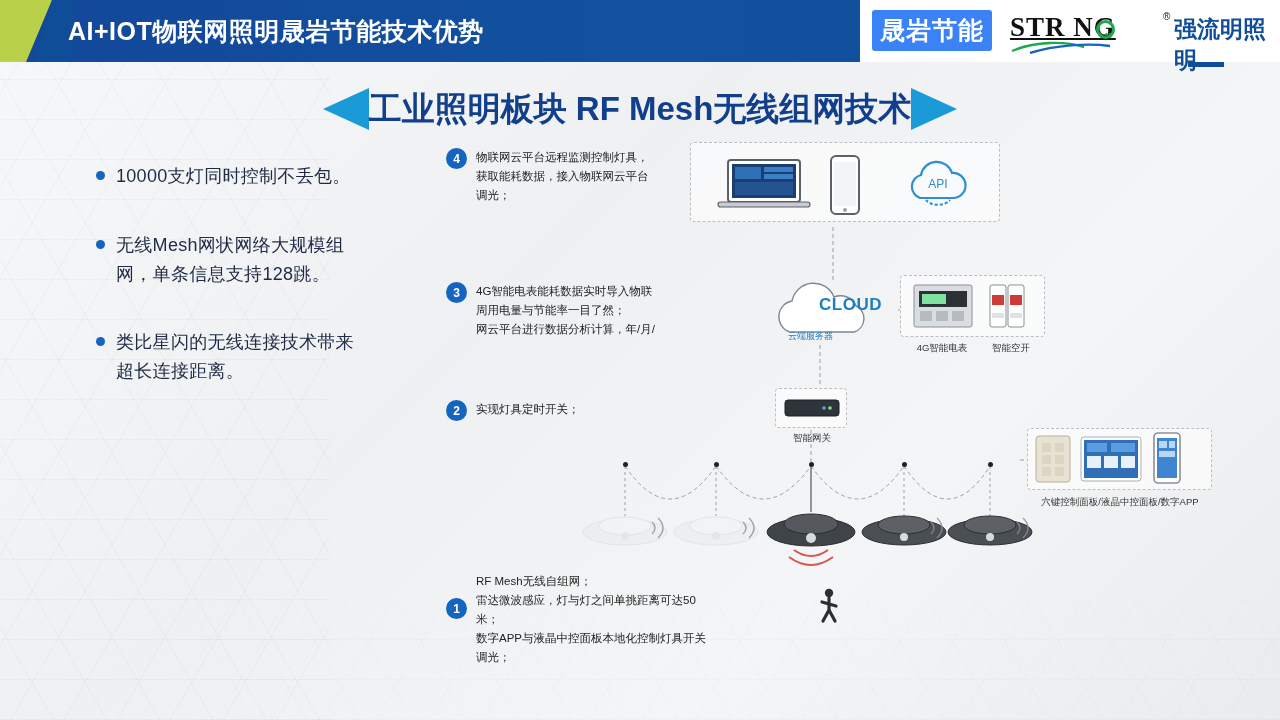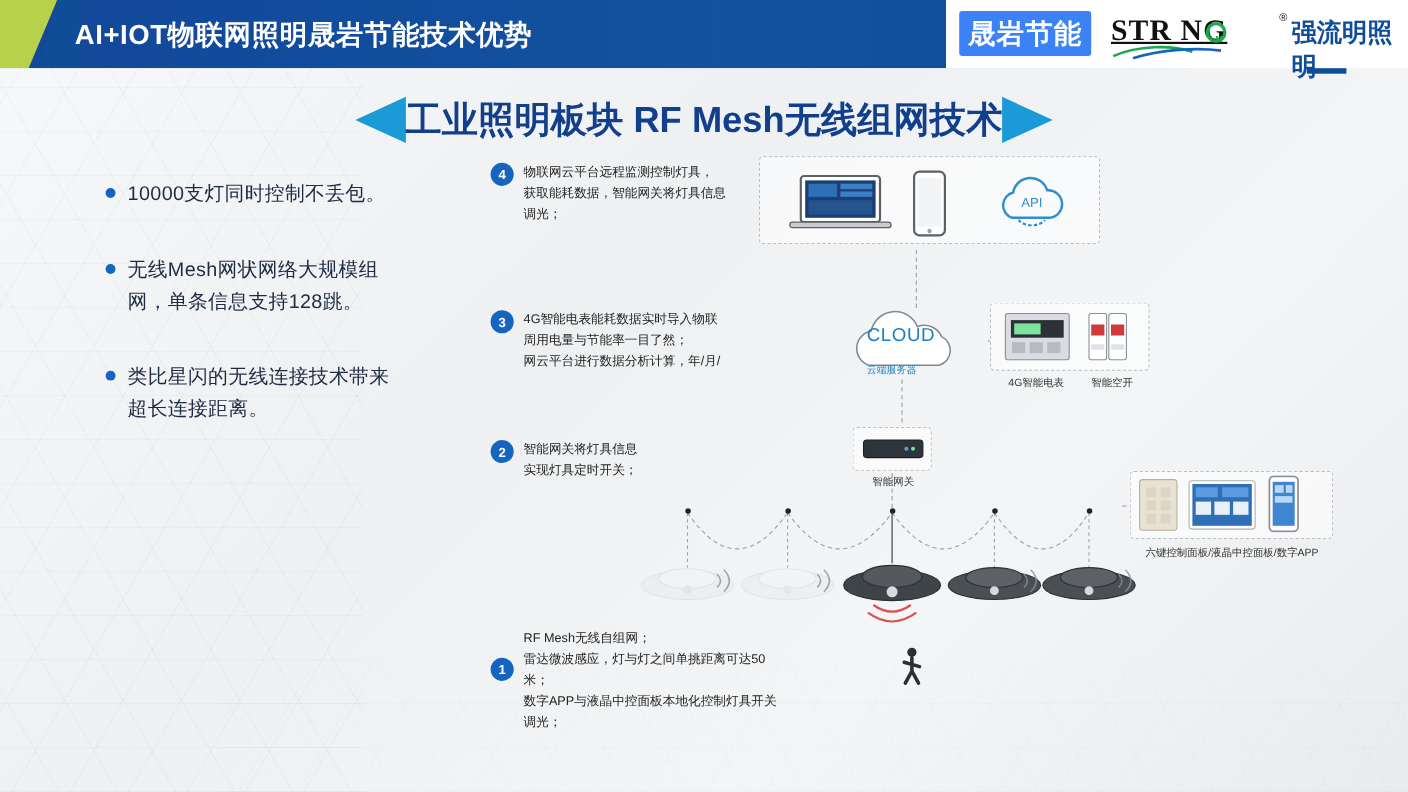--- a/index.html
+++ b/index.html
@@ -153,22 +153,22 @@
 
   .caption {
     position: absolute; font-size: 9.5px; color: #333; text-align: center; white-space: nowrap;
   }
 
   
   #cloud-shape {
     position: absolute; left: 348px; top: 142px; width: 130px; height: 60px;
   }
   #cloud-text {
-    position: absolute; left: 368px; top: 155px; width: 94px; text-align: left;
-    color: #1a7fc1; font-size: 17px; font-weight: normal; letter-spacing: .5px;
+    position: absolute; left: 368px; top: 155px; width: 94px; text-align: right;
+    color: #1a7fc1; font-size: 17px; font-weight: bold; letter-spacing: .5px;
   }
   #cloud-sub {
     position: absolute; left: 368px; top: 190px; width: 94px; 
     color: #1a7fc1; font-size: 9px;
   }
 
   
   .dev { position: absolute; }
   #laptop { left: 296px; top: 16px; }
   #phone { left: 408px; top: 14px; }
@@ -394,38 +394,37 @@
 
     <svg id="person" width="28" height="40" viewBox="0 0 28 40">
       <circle cx="13" cy="5" r="4.2" fill="#2b2f33"></circle>
       <path d="M13 10 l0 12 l-6 11 M13 22 l6 11 M6 14 l14 4" stroke="#2b2f33" stroke-width="3.2" fill="none" stroke-linecap="round"></path>
     </svg>
 
     <div class="step" id="step4">
       <div class="step-num">4</div>
       <div class="step-body">
         <div>物联网云平台远程监测控制灯具，</div>
-        <div>获取能耗数据，智能网关将灯具信息</div>
+        <div>获取能耗数据，接入物联网云平台</div>
         <div>调光；</div>
       </div>
     </div>
 
     <div class="step" id="step3">
       <div class="step-num">3</div>
       <div class="step-body">
         <div>4G智能电表能耗数据实时导入物联</div>
         <div>周用电量与节能率一目了然；</div>
         <div>网云平台进行数据分析计算，年/月/</div>
       </div>
     </div>
 
     <div class="step" id="step2">
       <div class="step-num">2</div>
       <div class="step-body">
-        <div>智能网关将灯具信息</div>
         <div>实现灯具定时开关；</div>
       </div>
     </div>
 
     <div class="step" id="step1">
       <div class="step-num">1</div>
       <div class="step-body">
         <div>RF Mesh无线自组网；</div>
         <div>雷达微波感应，灯与灯之间单挑距离可达50米；</div>
         <div>数字APP与液晶中控面板本地化控制灯具开关调光；</div>

